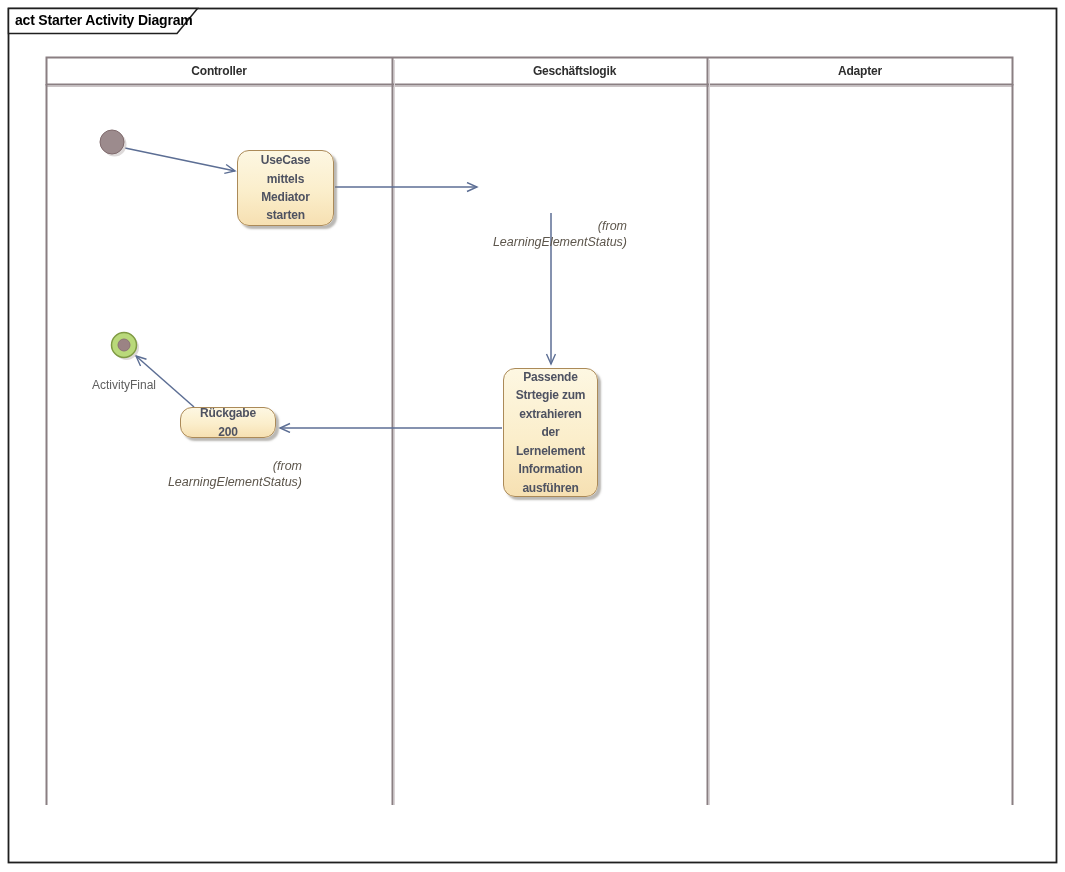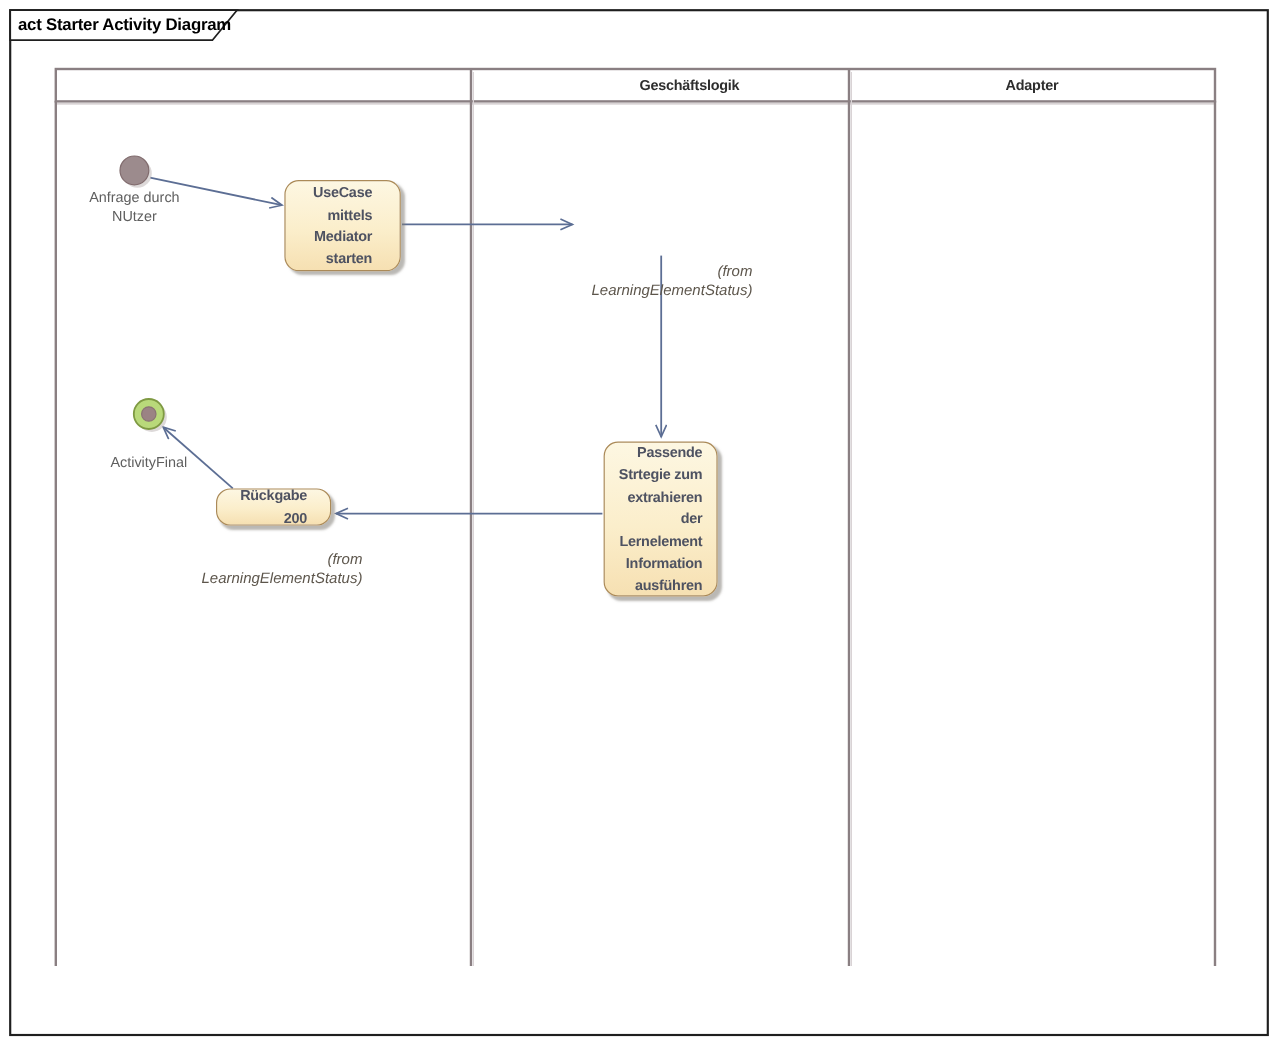--- a/index.html
+++ b/index.html
@@ -12,21 +12,21 @@
   .lane-label{position:absolute;top:57px;height:27px;display:flex;align-items:center;
               justify-content:center;font-size:12px;font-weight:bold;color:#2e2e2e;
               letter-spacing:-0.2px;}
   .lane-label.l0{left:46px;width:346px;}
   .lane-label.l1{left:392px;width:315px;padding-left:25px;}
   .lane-label.l2{left:707px;width:306px;}
 
   .activity{position:absolute;box-sizing:border-box;border:1.5px solid #ab8a58;border-radius:12px;
             background:linear-gradient(#fdf7e2 0%,#fbeecb 55%,#f6e0b2 100%);
             box-shadow:3px 3px 2px rgba(130,125,118,0.55);
-            display:flex;align-items:center;justify-content:center;text-align:right;
+            display:flex;align-items:center;justify-content:center;text-align:center;
             font-size:12px;font-weight:bold;color:#4e5261;line-height:18.4px;
             white-space:pre;letter-spacing:-0.2px;}
   .a1{left:237px;top:150px;width:97px;height:76px;}
   .a2{left:480px;top:162px;width:147px;height:50px;letter-spacing:-0.5px;}
   .a3{left:503px;top:368px;width:95px;height:129px;}
   .a4{left:180px;top:407px;width:96px;height:31px;}
 
   .free-label{position:absolute;text-align:center;font-size:12px;color:#5f5f5f;
               line-height:16px;white-space:pre-line;}
   .note{position:absolute;text-align:right;font-size:12.5px;font-style:italic;color:#5d564c;
@@ -67,39 +67,38 @@
     <circle cx="114.5" cy="144.5" r="12" fill="#c6c0c0" opacity="0.6"></circle>
     <circle cx="112" cy="142" r="12" fill="#9c8b8d" stroke="#806b6d" stroke-width="1"></circle>
 
     <circle cx="126.5" cy="347.5" r="12.5" fill="#c6c0c0" opacity="0.6"></circle>
     <circle cx="124" cy="345" r="12.5" fill="#b9d97a" stroke="#7f9a43" stroke-width="1.5"></circle>
     <circle cx="124" cy="345" r="6" fill="#9b8384" stroke="#8a7374" stroke-width="1"></circle>
   </svg>
 
   <div class="frame-title">act Starter Activity Diagram</div>
 
+  <div class="lane-label l0">Controller</div>
   <div class="lane-label l1">Geschäftslogik</div>
   <div class="lane-label l2">Adapter</div>
 
   <div class="activity a1">UseCase
 mittels
 Mediator
 starten</div>
   <div class="activity a3">Passende
 Strtegie zum
 extrahieren
 der
 Lernelement
 Information
 ausführen</div>
   <div class="activity a4">Rückgabe
 200</div>
 
-  <div class="free-label" style="left:42px;top:156px;width:140px;">Anfrage durch
-NUtzer</div>
   <div class="free-label" style="left:54px;top:377px;width:140px;">ActivityFinal</div>
 
   <div class="note" style="left:480px;top:218px;width:147px;">(from
 LearningElementStatus)</div>
   <div class="note" style="left:155px;top:458px;width:147px;">(from
 LearningElementStatus)</div>
 
 </div>
 
 </body></html>

